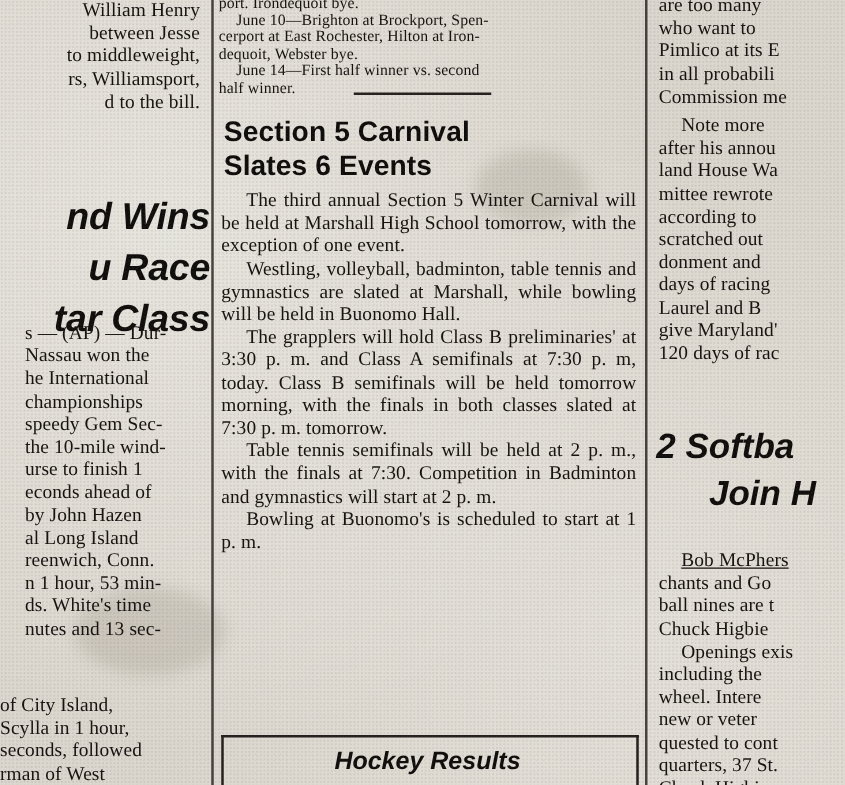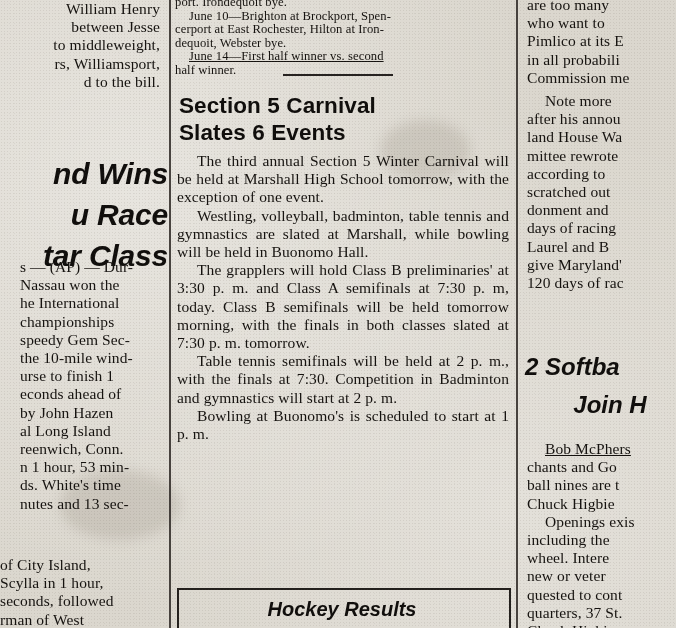--- a/index.html
+++ b/index.html
@@ -178,26 +178,26 @@
   }
   .rc-mid {
     position: absolute;
     left: 6px;
     top: 92px;
     width: 148px;
   }
   .headline-right {
     position: absolute;
     left: 4px;
-    top: 348px;
+    top: 338px;
     width: 152px;
     font-family: "Liberation Sans", sans-serif;
     font-weight: 700;
     font-style: italic;
-    font-size: 24px;
+    font-size: 28px;
     line-height: 38px;
     color: #100e0c;
   }
   .headline-right .l2 { text-align: center; padding-left: 18px; }
   .rc-bottom {
     position: absolute;
     left: 6px;
     top: 440px;
     width: 148px;
   }
@@ -266,21 +266,21 @@
     </div>
   </div>
 
   <div class="col col-mid">
     <div class="mc-top">
       <div class="body-text tight">
         <p class="noindent">port. Irondequoit bye.</p>
         <p class="noindent" style="text-indent:14px;">June 10—Brighton at Brockport, Spen-</p>
         <p class="noindent">cerport at East Rochester, Hilton at Iron-</p>
         <p class="noindent">dequoit, Webster bye.</p>
-        <p class="noindent" style="text-indent:14px;text-decoration:underline;">June 14—First half winner vs. second</p>
+        <p class="noindent" style="text-indent:14px;">June 14—First half winner vs. second</p>
         <p class="noindent">half winner.</p>
       </div>
     </div>
 
     <div class="mc-dash"></div>
 
     <div class="headline-mid">
       <div>Section 5 Carnival</div>
       <div>Slates 6 Events</div>
     </div>

